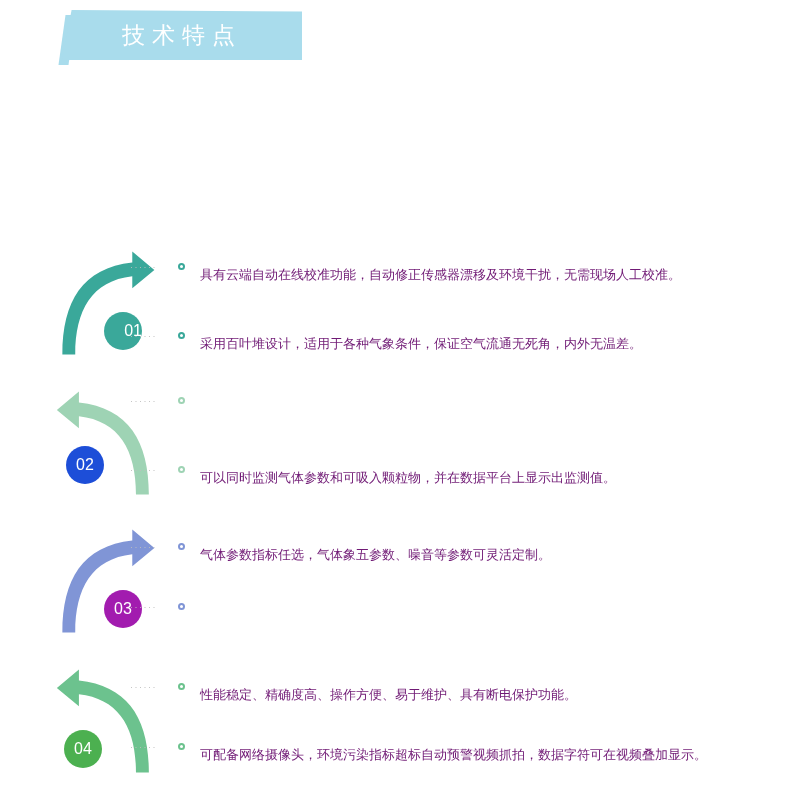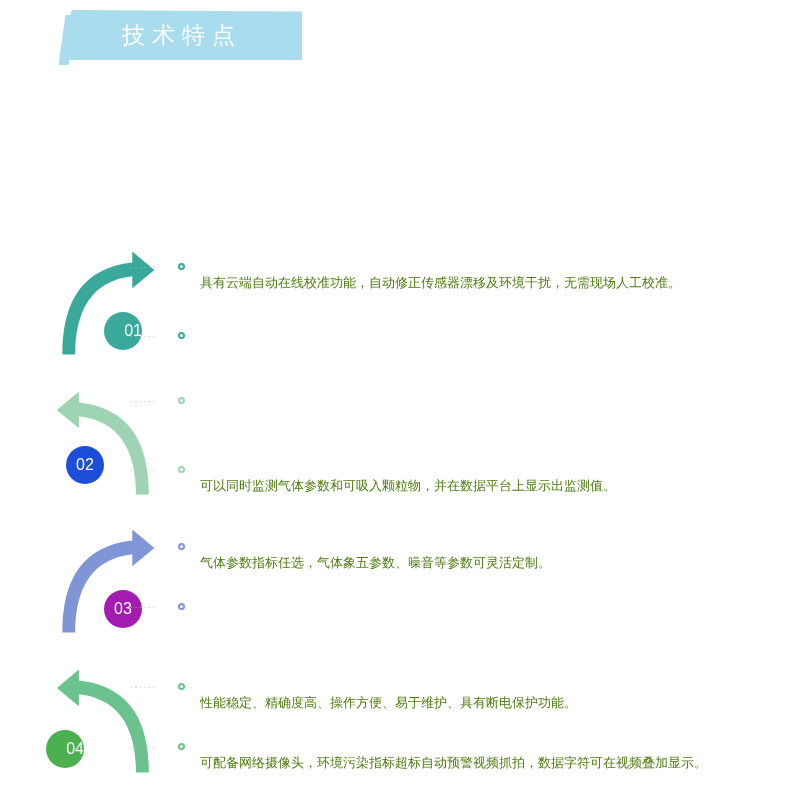--- a/index.html
+++ b/index.html
@@ -111,23 +111,23 @@
     width: 7px;
     height: 7px;
     border-radius: 50%;
     border: 2px solid #3aa89a;
     background: #ffffff;
     box-sizing: border-box;
   }
   .bullet-text {
     position: absolute;
     left: 70px;
-    top: 16px;
+    top: 8px;
     font-size: 13px;
-    color: #4d7c0f;
+    color: #701a75;
     white-space: nowrap;
     font-family: "DejaVu Sans", sans-serif;
     line-height: 18px;
   }
 </style>
 </head>
 <body>
 
 <div id="header-banner">
   <div class="banner-accent"></div>
@@ -144,20 +144,21 @@
   <div class="circle" style="left:104px; top:62px; background:#3aa89a;text-align:right;">01</div>
 
   <div class="bullet-row" style="top:8px;">
     <span class="dots">······</span>
     <span class="dot-marker" style="border-color:#3aa89a;"></span>
     <span class="bullet-text">具有云端自动在线校准功能，自动修正传感器漂移及环境干扰，无需现场人工校准。</span>
   </div>
   <div class="bullet-row" style="top:77px;">
     <span class="dots">······</span>
     <span class="dot-marker" style="border-color:#3aa89a;"></span>
+    <span class="bullet-text">采用百叶堆设计，适用于各种气象条件，保证空气流通无死角，内外无温差。</span>
   </div>
 </div>
 
 <div class="block" id="block-1" style="top:390px;">
   <div class="arrow-wrap">
     <svg width="110" height="120" viewBox="0 0 110 120">
       <path d="M8 118 C 8 60, 30 24, 84 18 L 84 6 L 108 26 L 84 46 L 84 33 C 40 38, 22 70, 22 118 Z" fill="#9ed3b4" transform="translate(0,-4) scale(0.92) scale(-1,1) translate(-110,0)"></path>
     </svg>
   </div>
   <div class="circle" style="left:66px; top:56px; background:#1d4ed8;">02</div>
@@ -191,21 +192,21 @@
     <span class="dot-marker" style="border-color:#8095d6;"></span>
   </div>
 </div>
 
 <div class="block" id="block-3" style="top:668px;">
   <div class="arrow-wrap">
     <svg width="110" height="120" viewBox="0 0 110 120">
       <path d="M8 118 C 8 60, 30 24, 84 18 L 84 6 L 108 26 L 84 46 L 84 33 C 40 38, 22 70, 22 118 Z" fill="#6cc28e" transform="translate(0,-4) scale(0.92) scale(-1,1) translate(-110,0)"></path>
     </svg>
   </div>
-  <div class="circle" style="left:46px; top:62px; background:#4cb050;text-align:right;">04</div>
+  <div class="circle" style="left:64px; top:62px; background:#4cb050;">04</div>
 
   <div class="bullet-row" style="top:10px;">
     <span class="dots">······</span>
     <span class="dot-marker" style="border-color:#6cc28e;"></span>
     <span class="bullet-text">性能稳定、精确度高、操作方便、易于维护、具有断电保护功能。</span>
   </div>
   <div class="bullet-row" style="top:70px;">
     <span class="dots">······</span>
     <span class="dot-marker" style="border-color:#6cc28e;"></span>
     <span class="bullet-text">可配备网络摄像头，环境污染指标超标自动预警视频抓拍，数据字符可在视频叠加显示。</span>

